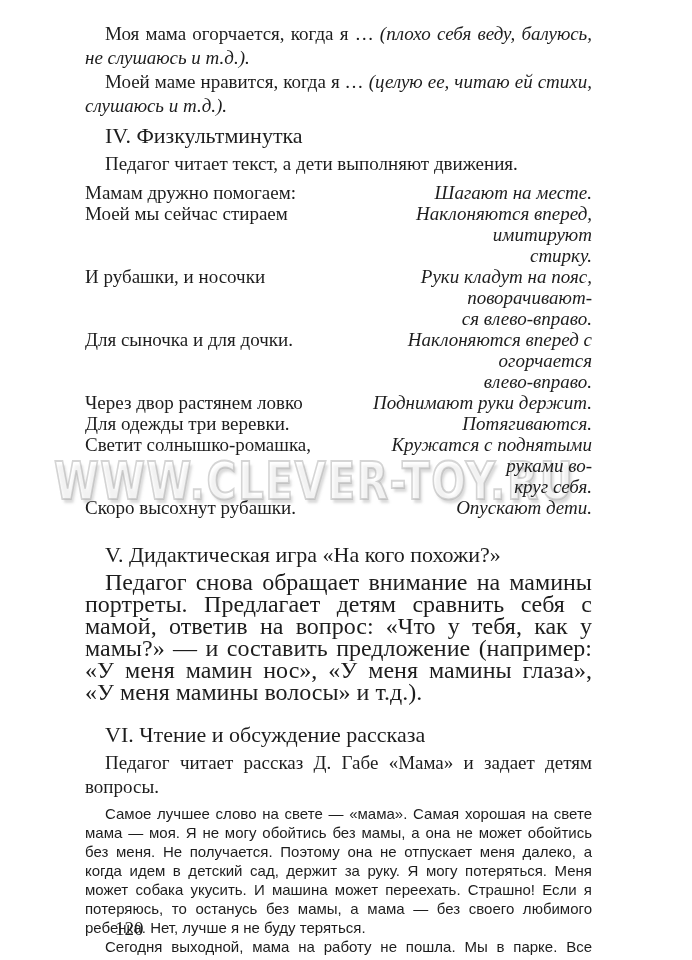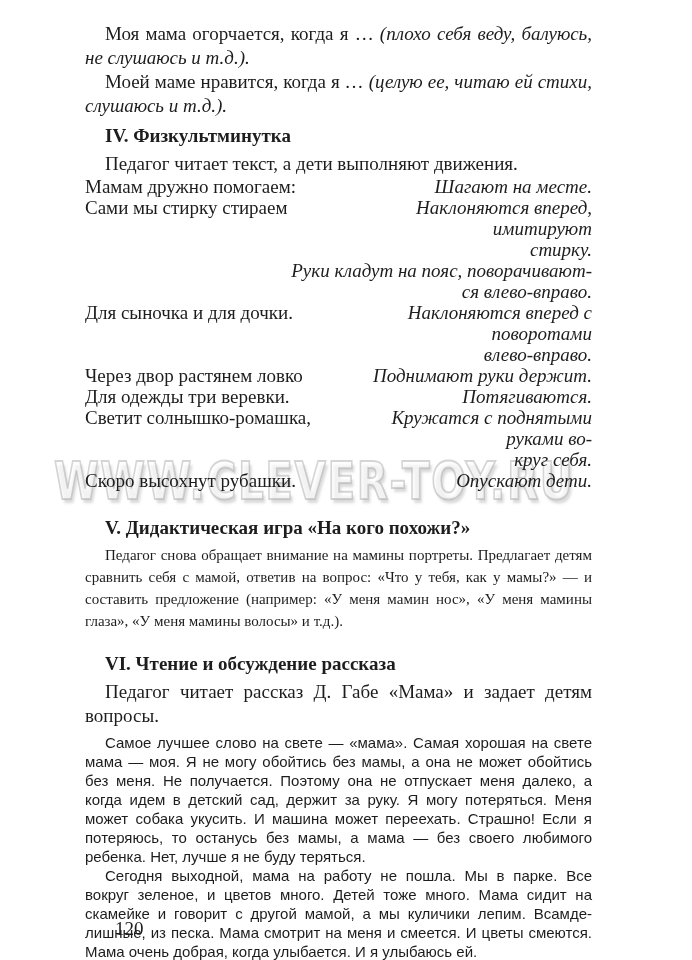--- a/index.html
+++ b/index.html
@@ -40,45 +40,46 @@
   }
   p { margin: 0; }
   .serif {
     font-size: 19px;
     line-height: 24px;
     text-align: justify;
   }
   .indent { text-indent: 20px; }
   h3 {
     margin: 6px 0 4px 20px;
-    font-size: 19px;
+    font-size: 22px;
     line-height: 24px;
-    font-weight: bold;
+    font-weight: normal;
   }
   h3.h5 { margin-top: 25px; }
   h3.h6 { margin-top: 20px; }
   .italic { font-style: italic; }
   .lead { line-height: 24px; }
   .extable {
+    margin-top: 6px;
     font-size: 19px;
     line-height: 21px;
   }
   .trow { display: flex; }
   .tleft {
     flex: none;
     width: 255px;
   }
   .tright {
     flex: 1;
     font-style: italic;
     white-space: pre-line;
     text-align: right;
   }
   .bodypara {
-    font-size: 15px;
+    font-size: 24px;
     line-height: 22px;
     text-align: justify;
     text-indent: 20px;
     hyphens: manual;
   }
   .sans {
     font-family: "Liberation Sans", sans-serif;
     font-size: 15px;
     line-height: 19px;
     text-align: justify;
@@ -112,31 +113,32 @@
     <h3>IV. Физкультминутка</h3>
 
     <p class="serif indent lead">Педагог читает текст, а дети выполняют движения.</p>
 
     <div class="extable">
       <div class="trow">
         <div class="tleft">Мамам дружно помогаем:</div>
         <div class="tright">Шагают на месте.</div>
       </div>
       <div class="trow">
-        <div class="tleft">Сами мы стирку стираем</div>
+        <div class="tleft">Моей мы сейчас стираем</div>
         <div class="tright">Наклоняются вперед, имитируют
 стирку.</div>
       </div>
       <div class="trow">
+        <div class="tleft">И рубашки, и носочки</div>
         <div class="tright">Руки кладут на пояс, поворачивают-
 ся влево-вправо.</div>
       </div>
       <div class="trow">
         <div class="tleft">Для сыночка и для дочки.</div>
-        <div class="tright">Наклоняются вперед с поворотами
+        <div class="tright">Наклоняются вперед с огорчается
 влево-вправо.</div>
       </div>
       <div class="trow">
         <div class="tleft">Через двор растянем ловко</div>
         <div class="tright">Поднимают руки держит.</div>
       </div>
       <div class="trow">
         <div class="tleft">Для одежды три веревки.</div>
         <div class="tright">Потягиваются.</div>
       </div>

